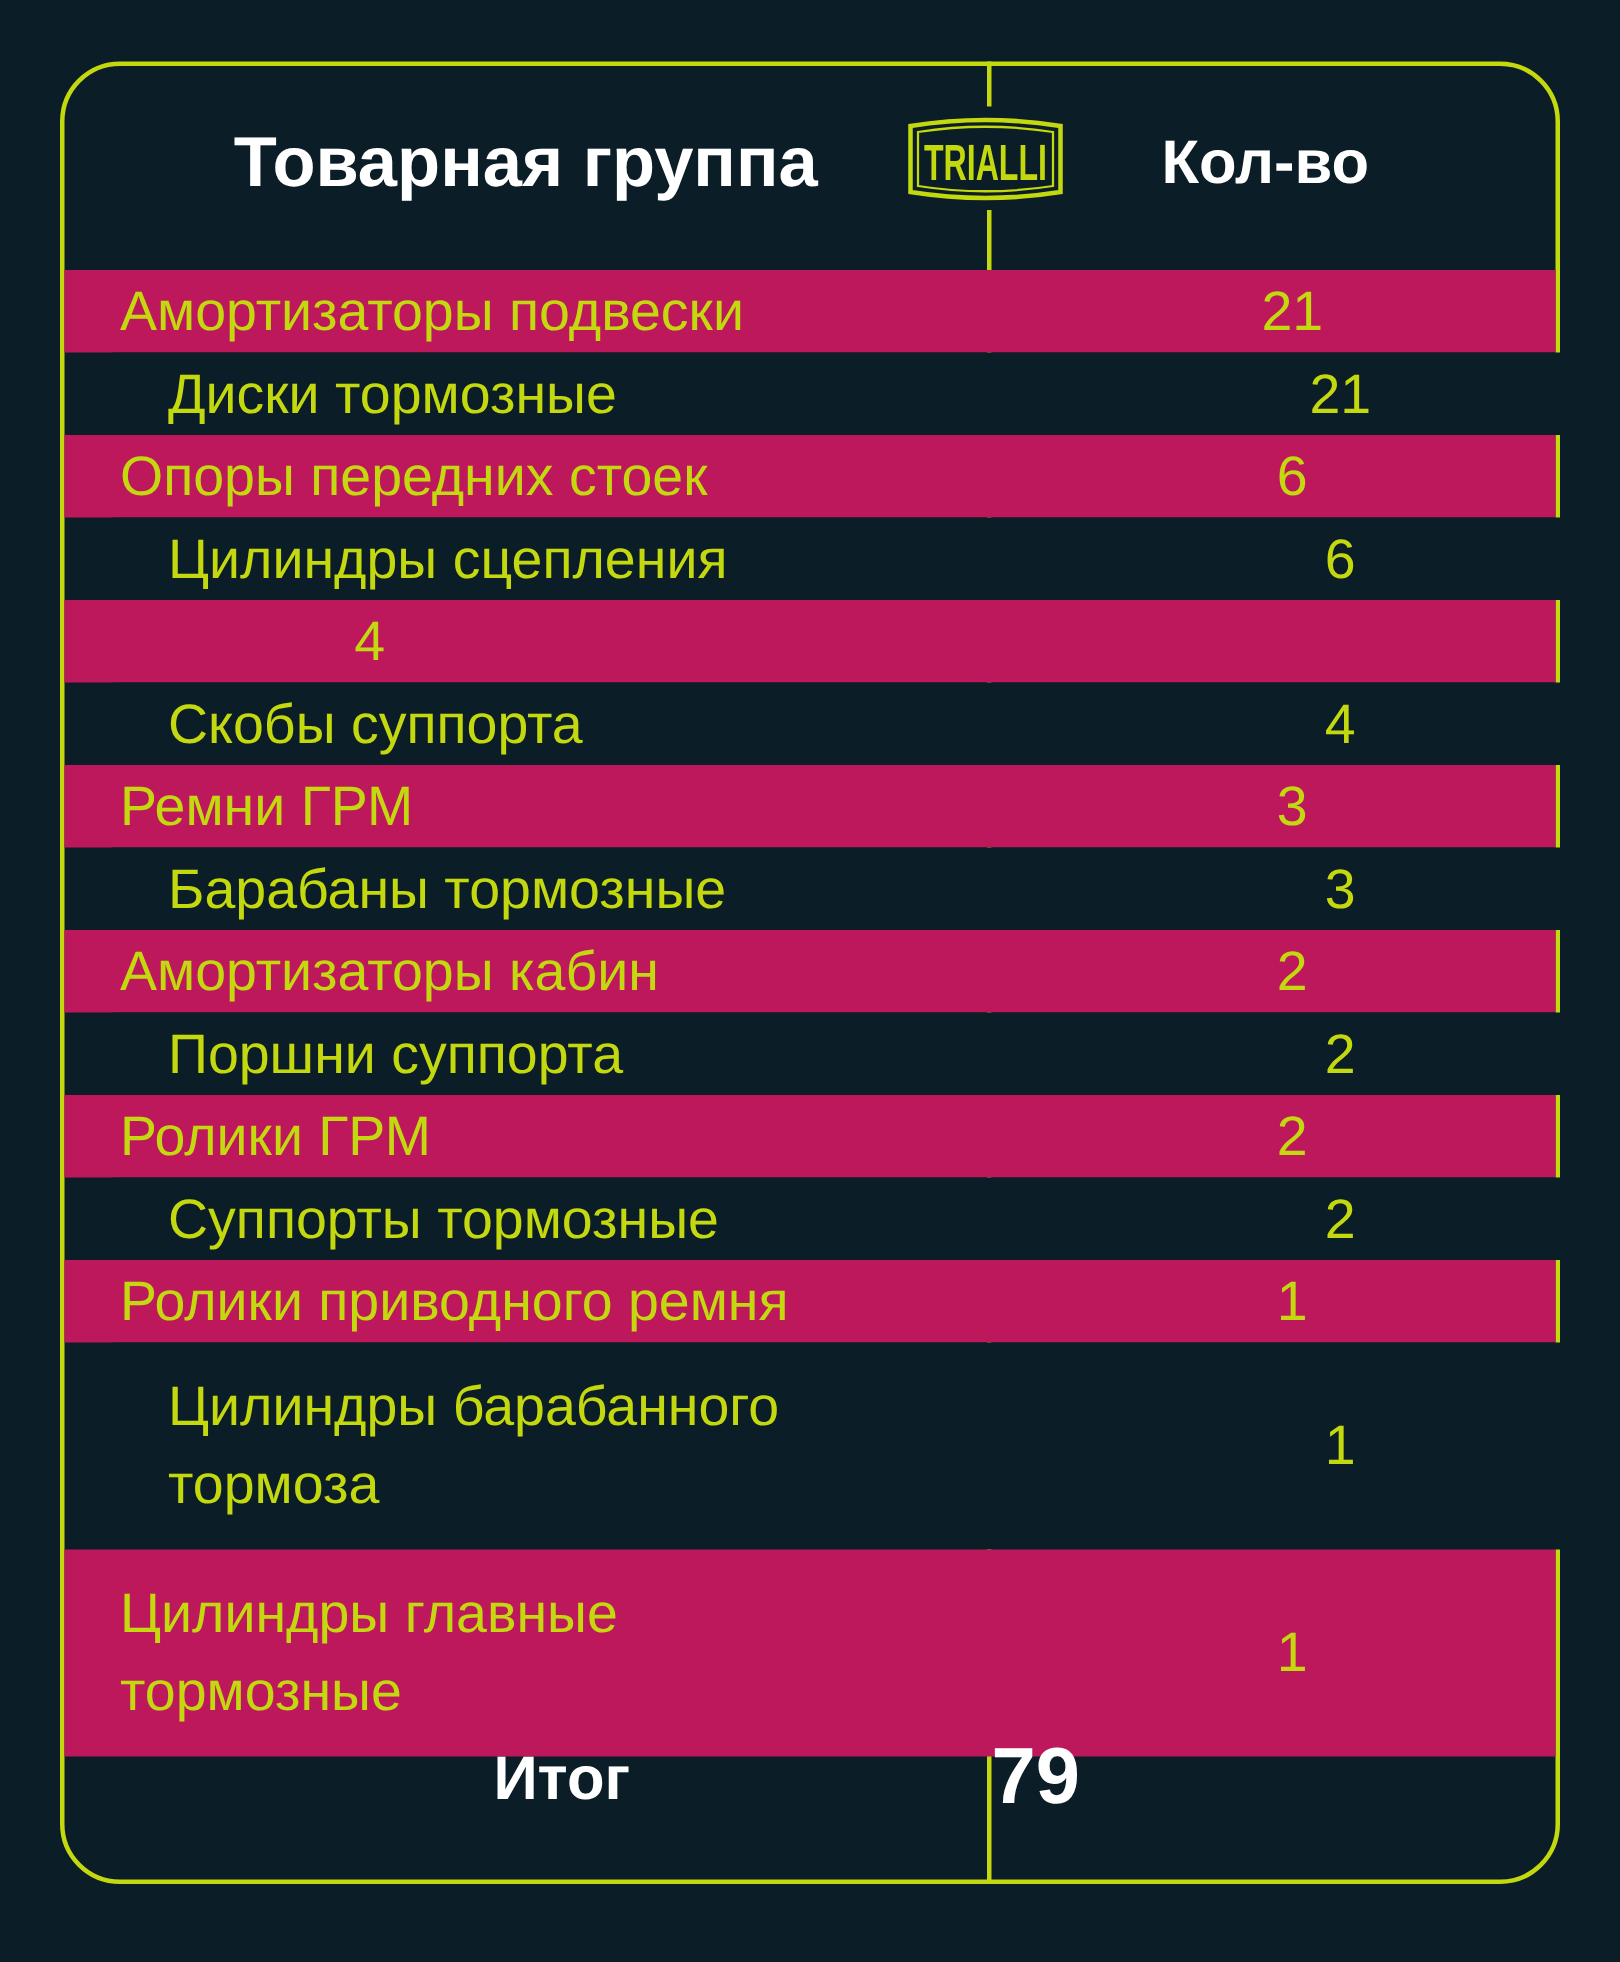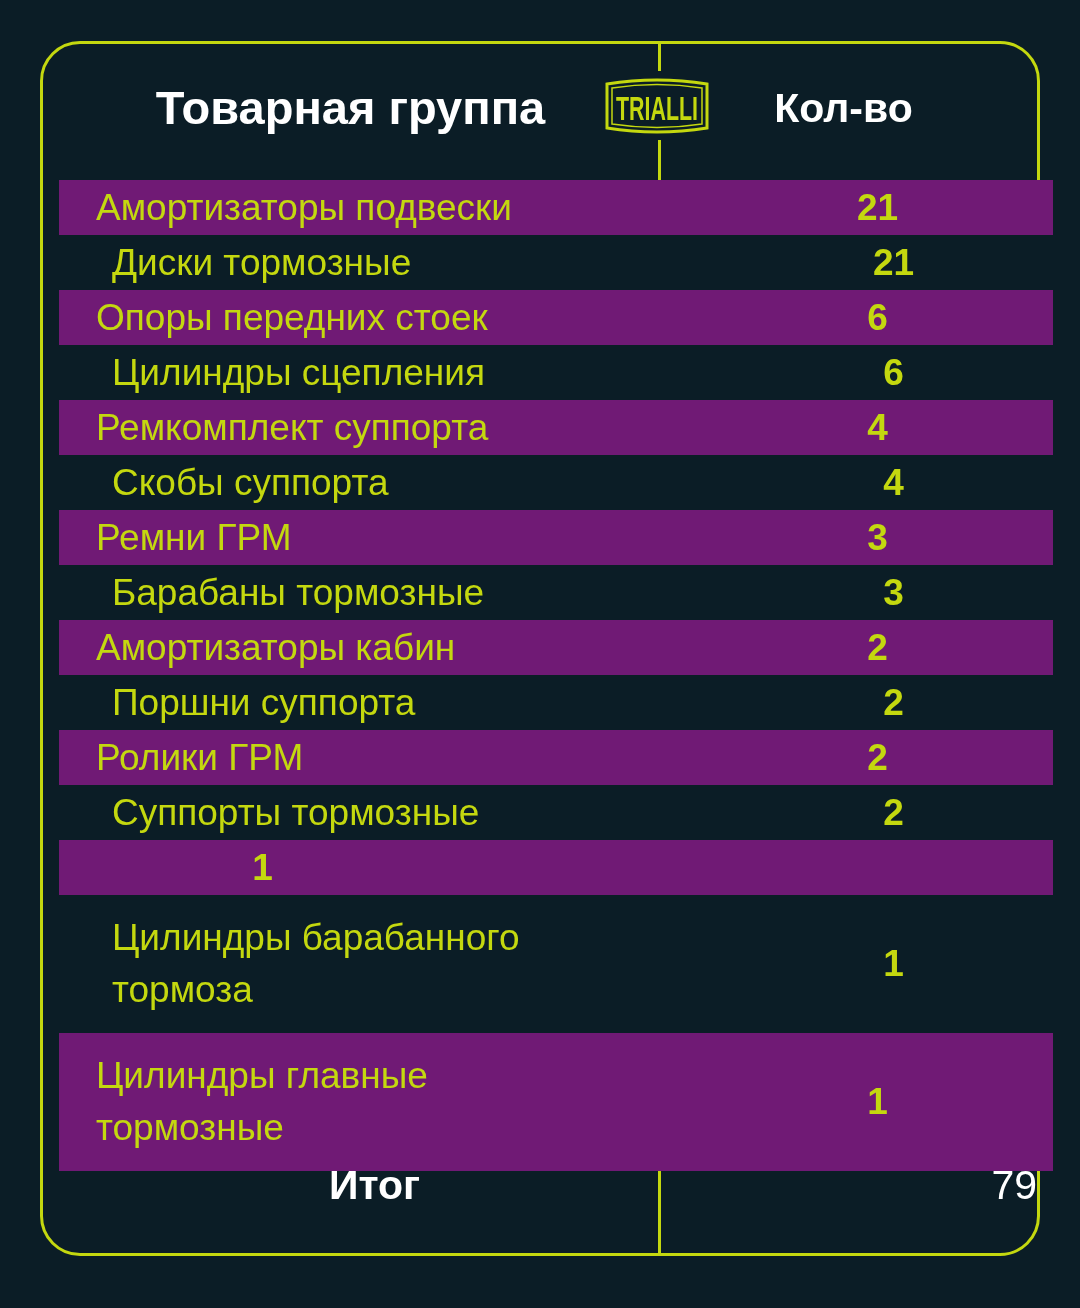--- a/index.html
+++ b/index.html
@@ -17,39 +17,39 @@
     text-align: center; color: #ffffff; font-weight: bold; font-size: 47px; line-height: 60px;
   }
   .header-right {
     position: absolute; left: 661px; width: 376px; top: 78px; height: 60px;
     text-align: center; color: #ffffff; font-weight: bold; font-size: 41px; line-height: 60px;
     padding-right: 11px;
   }
   .logo { position: absolute; left: 603px; top: 76px; width: 108px; height: 60px; }
   .rows { position: absolute; left: 43px; top: 180px; width: 994px; }
   .row { display: flex; width: 994px; }
-  .row.odd { background: #701a75; margin-left: 16px; }
+  .row.odd { background: #be185d; }
   .row.even { background: #0b1d26; margin-left: 32px; }
   .cell-name {
     width: 615px; padding-left: 37px; color: #c4d80f; font-size: 37px; line-height: 52px;
     display: flex; align-items: center;
   }
   .cell-qty {
-    width: 379px; color: #c4d80f; font-size: 37px; font-weight: bold; text-align: center;
+    width: 379px; color: #c4d80f; font-size: 37px; font-weight: normal; text-align: center;
     display: flex; align-items: center; justify-content: center; padding-left: 28px;
   }
   .row.single { height: 55px; }
   .row.double { height: 138px; justify-content: center; }
   .total-left {
     position: absolute; left: 43px; width: 615px; top: 1155px; height: 60px;
     text-align: center; color: #ffffff; font-weight: bold; font-size: 41px; line-height: 60px; padding-left: 48px;
   }
   .total-right {
     position: absolute; left: 661px; width: 376px; top: 1155px; height: 60px;
-    text-align: right; color: #ffffff; font-weight: normal; font-size: 41px; line-height: 60px;
+    text-align: left; color: #ffffff; font-weight: bold; font-size: 53px; line-height: 60px;
   }
 </style>
 </head>
 <body>
 
 <div class="frame"></div>
 <div class="vline top"></div>
 <div class="vline bot"></div>
 
 <div class="header-left">Товарная группа</div>
@@ -73,21 +73,20 @@
   </div>
   <div class="row single odd">
     <div class="cell-name">Опоры передних стоек</div>
     <div class="cell-qty">6</div>
   </div>
   <div class="row single even">
     <div class="cell-name">Цилиндры сцепления</div>
     <div class="cell-qty">6</div>
   </div>
   <div class="row single odd">
-    <div class="cell-name">Ремкомплект суппорта</div>
     <div class="cell-qty">4</div>
   </div>
   <div class="row single even">
     <div class="cell-name">Скобы суппорта</div>
     <div class="cell-qty">4</div>
   </div>
   <div class="row single odd">
     <div class="cell-name">Ремни ГРМ</div>
     <div class="cell-qty">3</div>
   </div>
@@ -105,20 +104,21 @@
   </div>
   <div class="row single odd">
     <div class="cell-name">Ролики ГРМ</div>
     <div class="cell-qty">2</div>
   </div>
   <div class="row single even">
     <div class="cell-name">Суппорты тормозные</div>
     <div class="cell-qty">2</div>
   </div>
   <div class="row single odd">
+    <div class="cell-name">Ролики приводного ремня</div>
     <div class="cell-qty">1</div>
   </div>
   <div class="row double even">
     <div class="cell-name" style="width:615px;">Цилиндры барабанного тормоза</div>
     <div class="cell-qty">1</div>
   </div>
   <div class="row double odd">
     <div class="cell-name">Цилиндры главные тормозные</div>
     <div class="cell-qty">1</div>
   </div>

